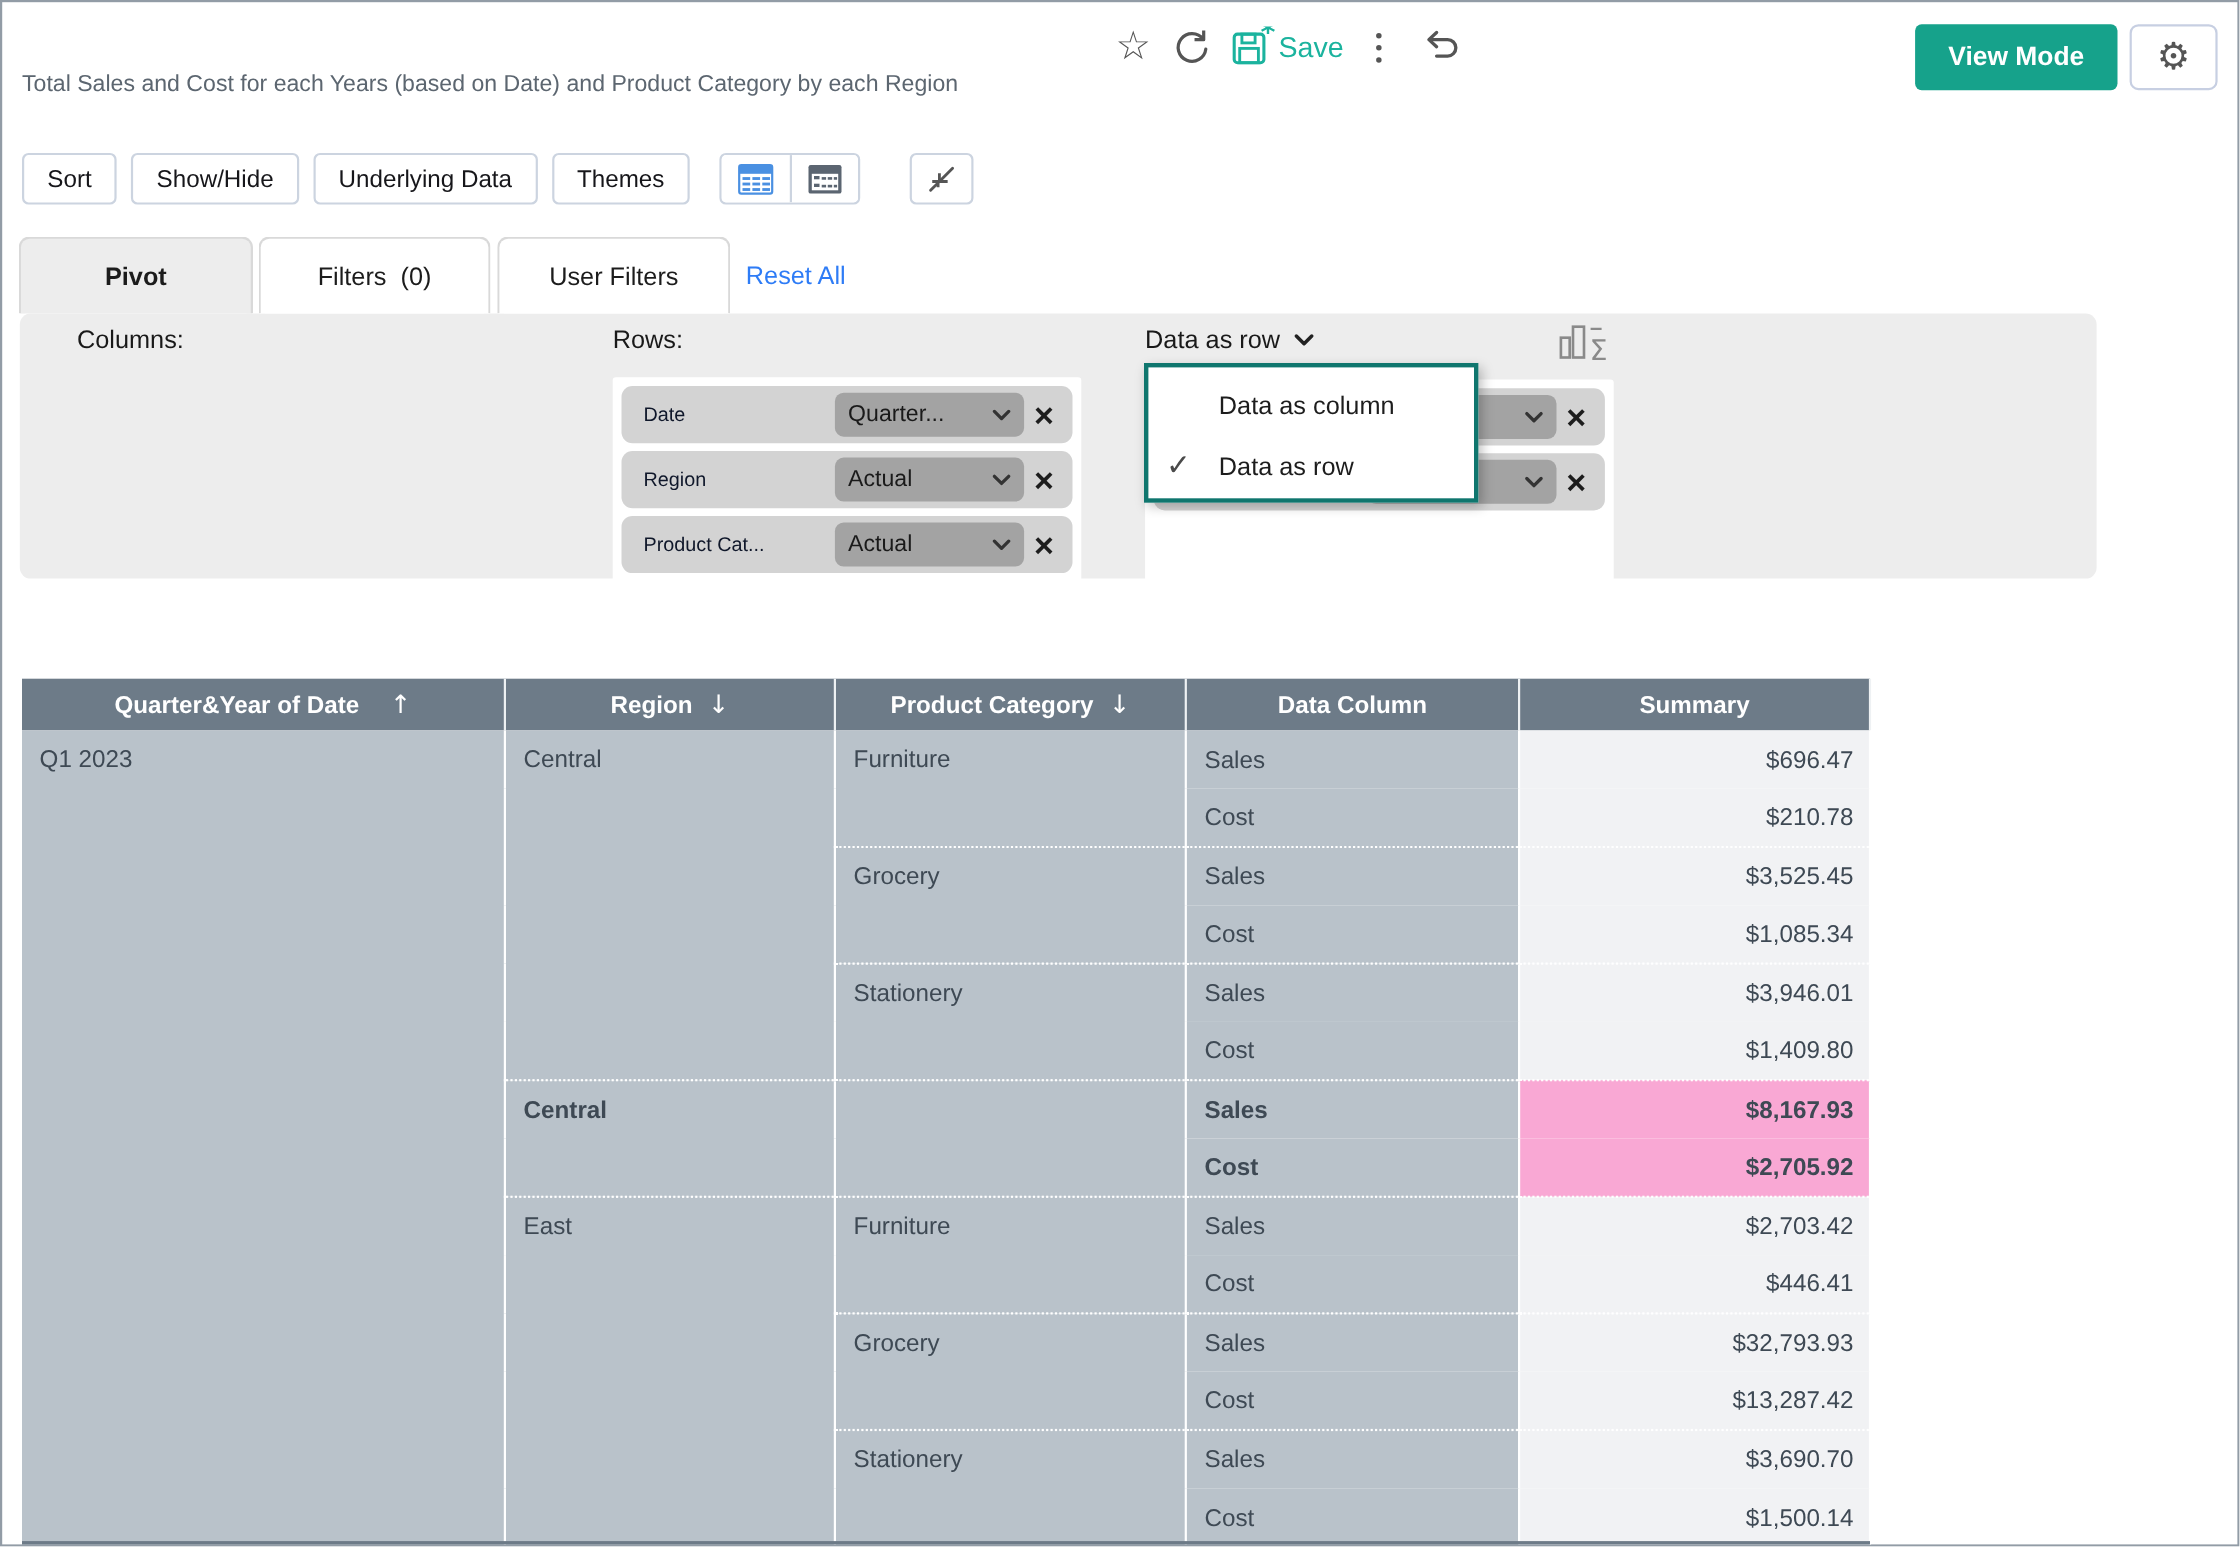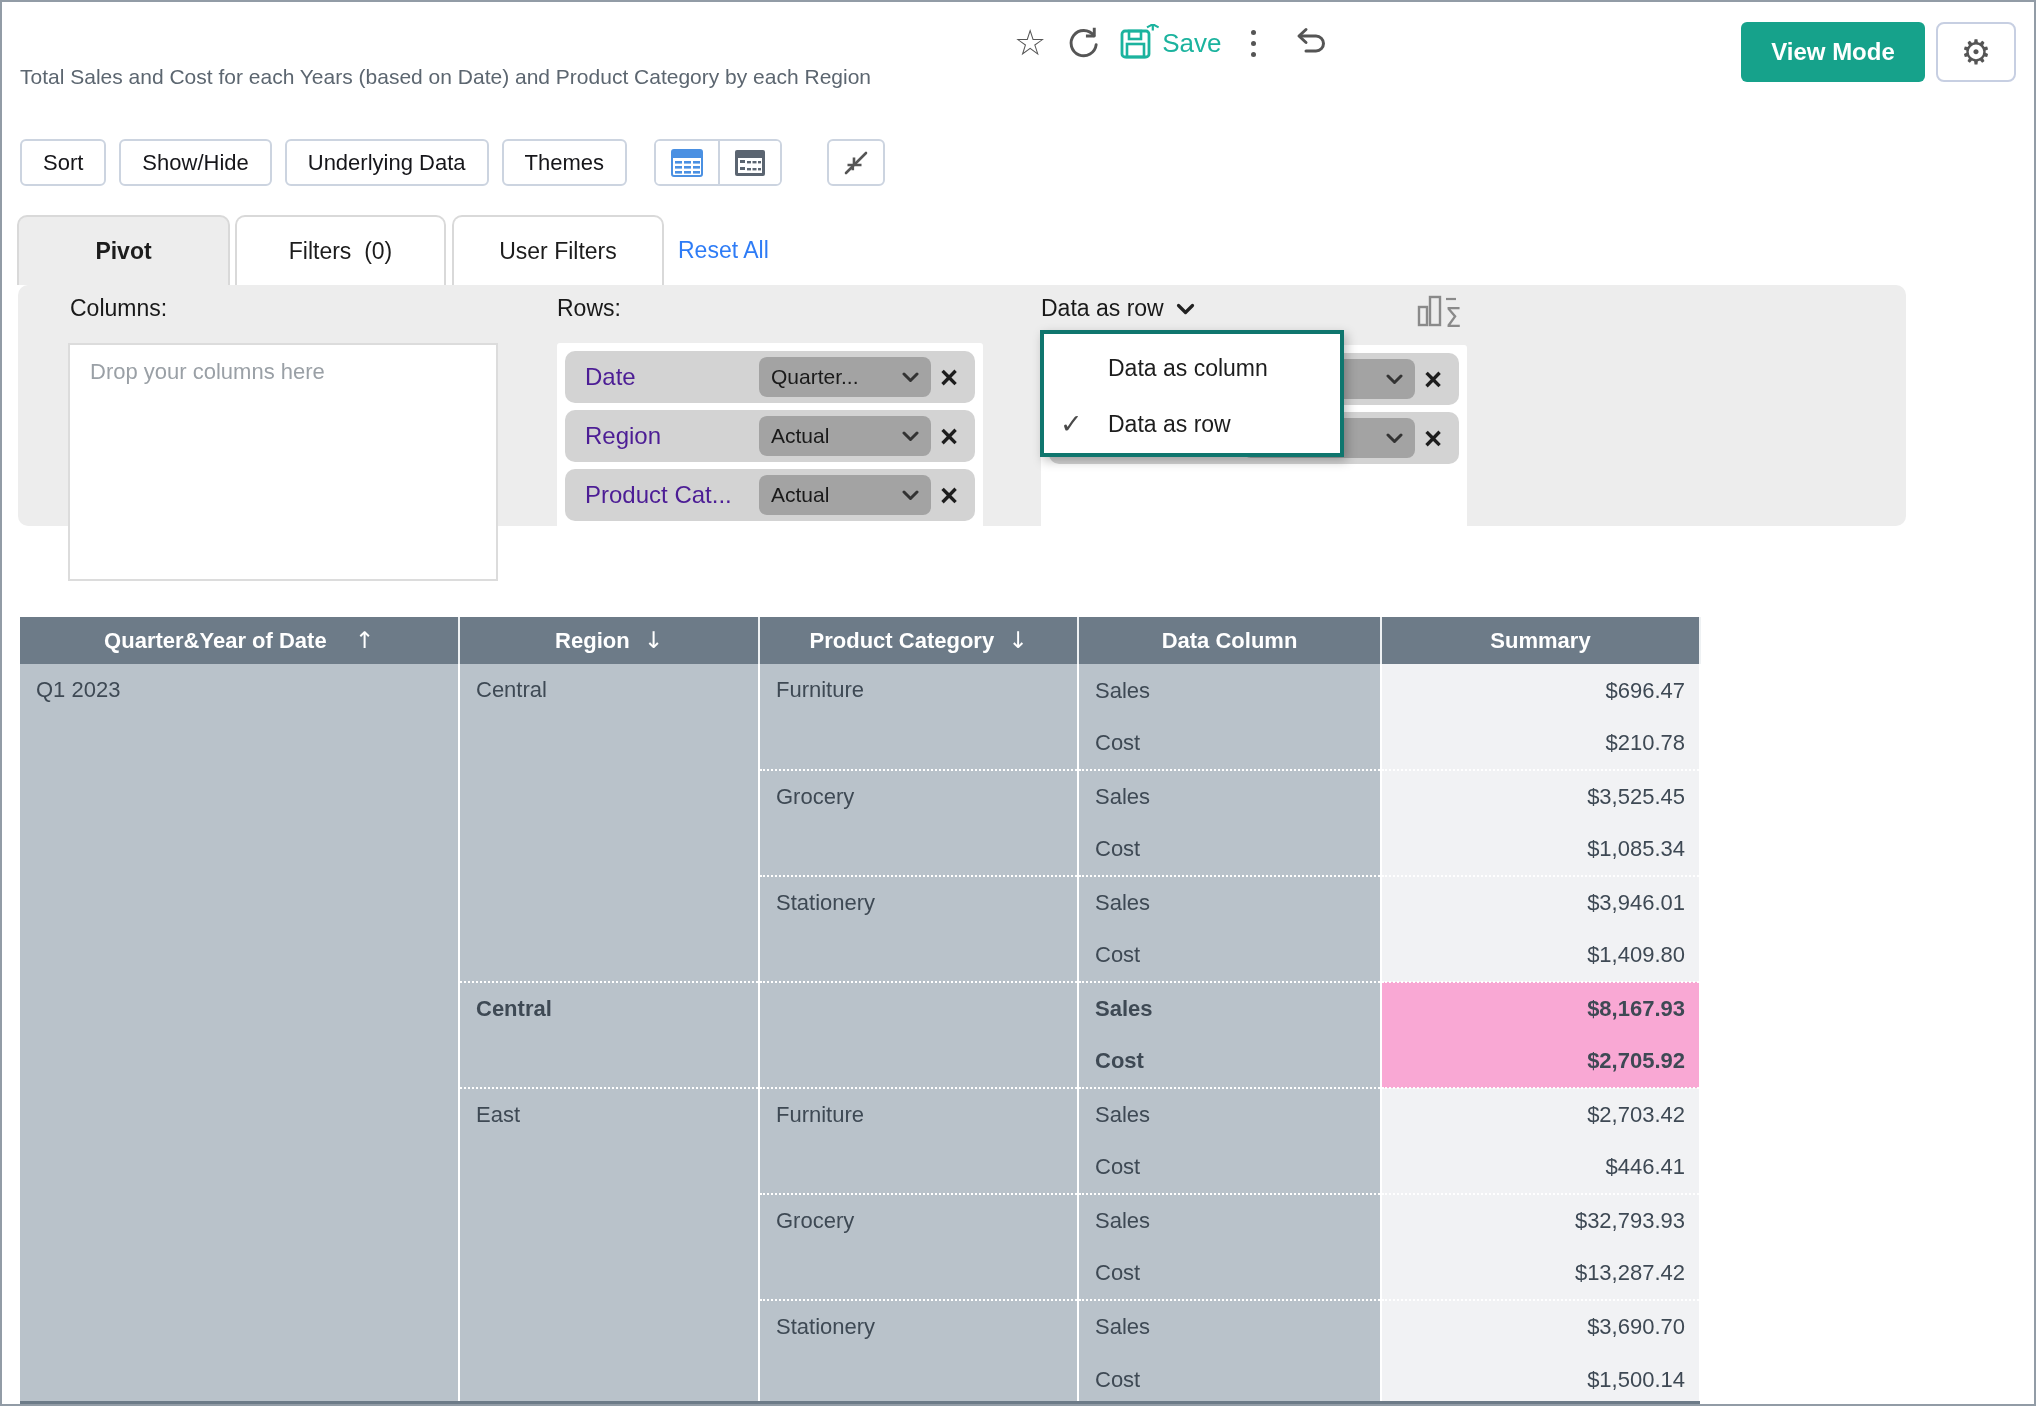--- a/index.html
+++ b/index.html
@@ -64,21 +64,21 @@
   .panel { position: absolute; left: 16px; top: 283px; width: 1888px; height: 241px; background: #ededed; border-radius: 10px; z-index: 1; }
   .panel-label { position: absolute; font-size: 23px; color: #191919; }
   .columns-label { left: 52px; top: 10px; }
   .rows-label { left: 539px; top: 10px; }
   .columns-box { position: absolute; left: 50px; top: 58px; width: 430px; height: 238px; background: #fff; border: 2px solid #dcdcdc; }
   .columns-ph { position: absolute; left: 20px; top: 14px; font-size: 22px; color: #9aa0a6; }
   .dropbox { position: absolute; background: #fff; border-radius: 3px; padding: 8px; display: flex; flex-direction: column; gap: 7px; }
   .rows-box { left: 539px; top: 58px; width: 426px; height: 238px; }
   .data-box { left: 1023px; top: 60px; width: 426px; height: 236px; }
   .chip { position: relative; height: 52px; min-height: 52px; background: #d3d3d3; border-radius: 10px; display: flex; align-items: center; padding: 0 8px 0 20px; cursor: grab; }
-  .chip-label { font-size: 24px; color: #4c1d95; flex: 1 1 auto; white-space: nowrap; overflow: hidden; }
+  .chip-label { font-size: 18px; color: #0f172a; flex: 1 1 auto; white-space: nowrap; overflow: hidden; }
   .chip-select { width: 172px; height: 40px; background: #a3a3a3; border-radius: 8px; display: flex; align-items: center; justify-content: space-between; padding: 0 12px; cursor: pointer; flex: 0 0 auto; }
   .chip-select-text { font-size: 21px; color: #1a1a1a; white-space: nowrap; overflow: hidden; }
   .chip-close { width: 36px; text-align: center; font-size: 31px; font-weight: 700; color: #1d1d1d; cursor: pointer; line-height: 1; flex: 0 0 auto; }
   .data-header { position: absolute; left: 1023px; top: 10px; display: flex; align-items: center; gap: 12px; cursor: pointer; }
   .data-header-label { font-size: 23px; color: #191919; }
   .summary-icon { position: absolute; left: 1398px; top: 6px; cursor: pointer; }
   .dd-menu {
     position: absolute; left: 1022px; top: 45px; width: 304px; height: 127px;
     background: #fff; border: 4px solid #0f766e; box-shadow: 3px 4px 10px rgba(0,0,0,0.25);
     z-index: 30; padding-top: 6px;
@@ -199,23 +199,20 @@
 
   <div class="tabs">
     <div class="tab tab-pivot active">Pivot</div>
     <div class="tab tab-filters">Filters  (0)</div>
     <div class="tab tab-userfilters">User Filters</div>
     <span class="reset-all">Reset All</span>
   </div>
 
   <div class="panel">
     <span class="panel-label columns-label">Columns:</span>
-    <div class="columns-box">
-      <span class="columns-ph">Drop your columns here</span>
-    </div>
 
     <span class="panel-label rows-label">Rows:</span>
     <div class="dropbox rows-box">
       <div class="chip">
         <span class="chip-label">Date</span>
         <div class="chip-select">
           <span class="chip-select-text">Quarter...</span>
           <svg width="17" height="11" viewBox="0 0 17 11">
               <path d="M2 2 L8.5 8.5 L15 2" fill="none" stroke="#333" stroke-width="3" stroke-linecap="round" stroke-linejoin="round"></path>
             </svg>

